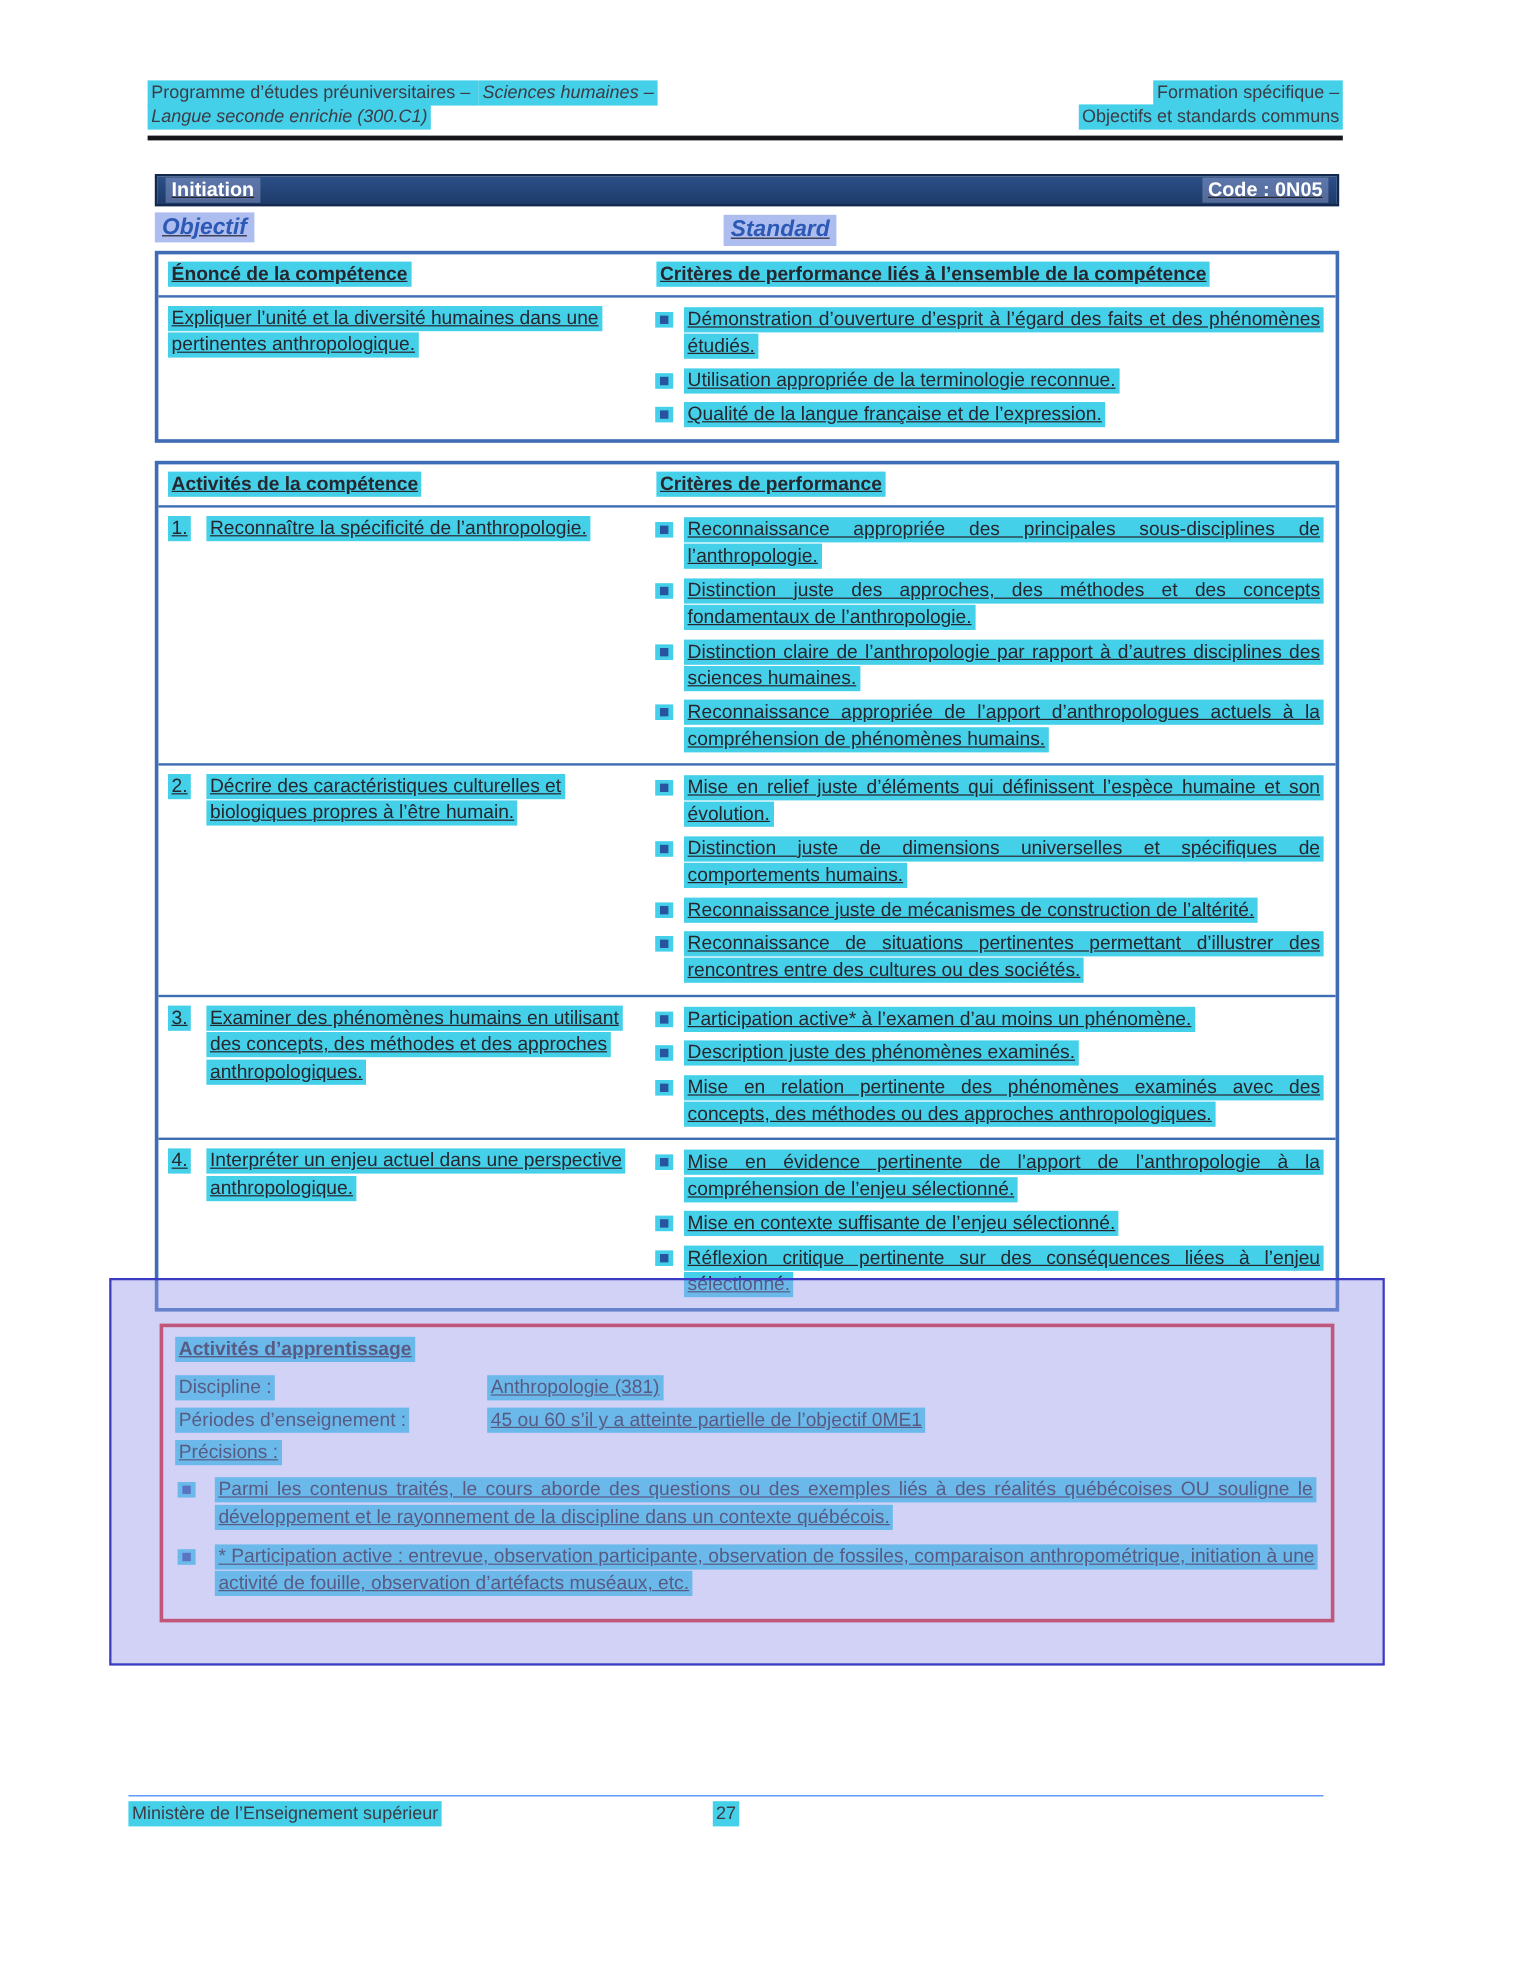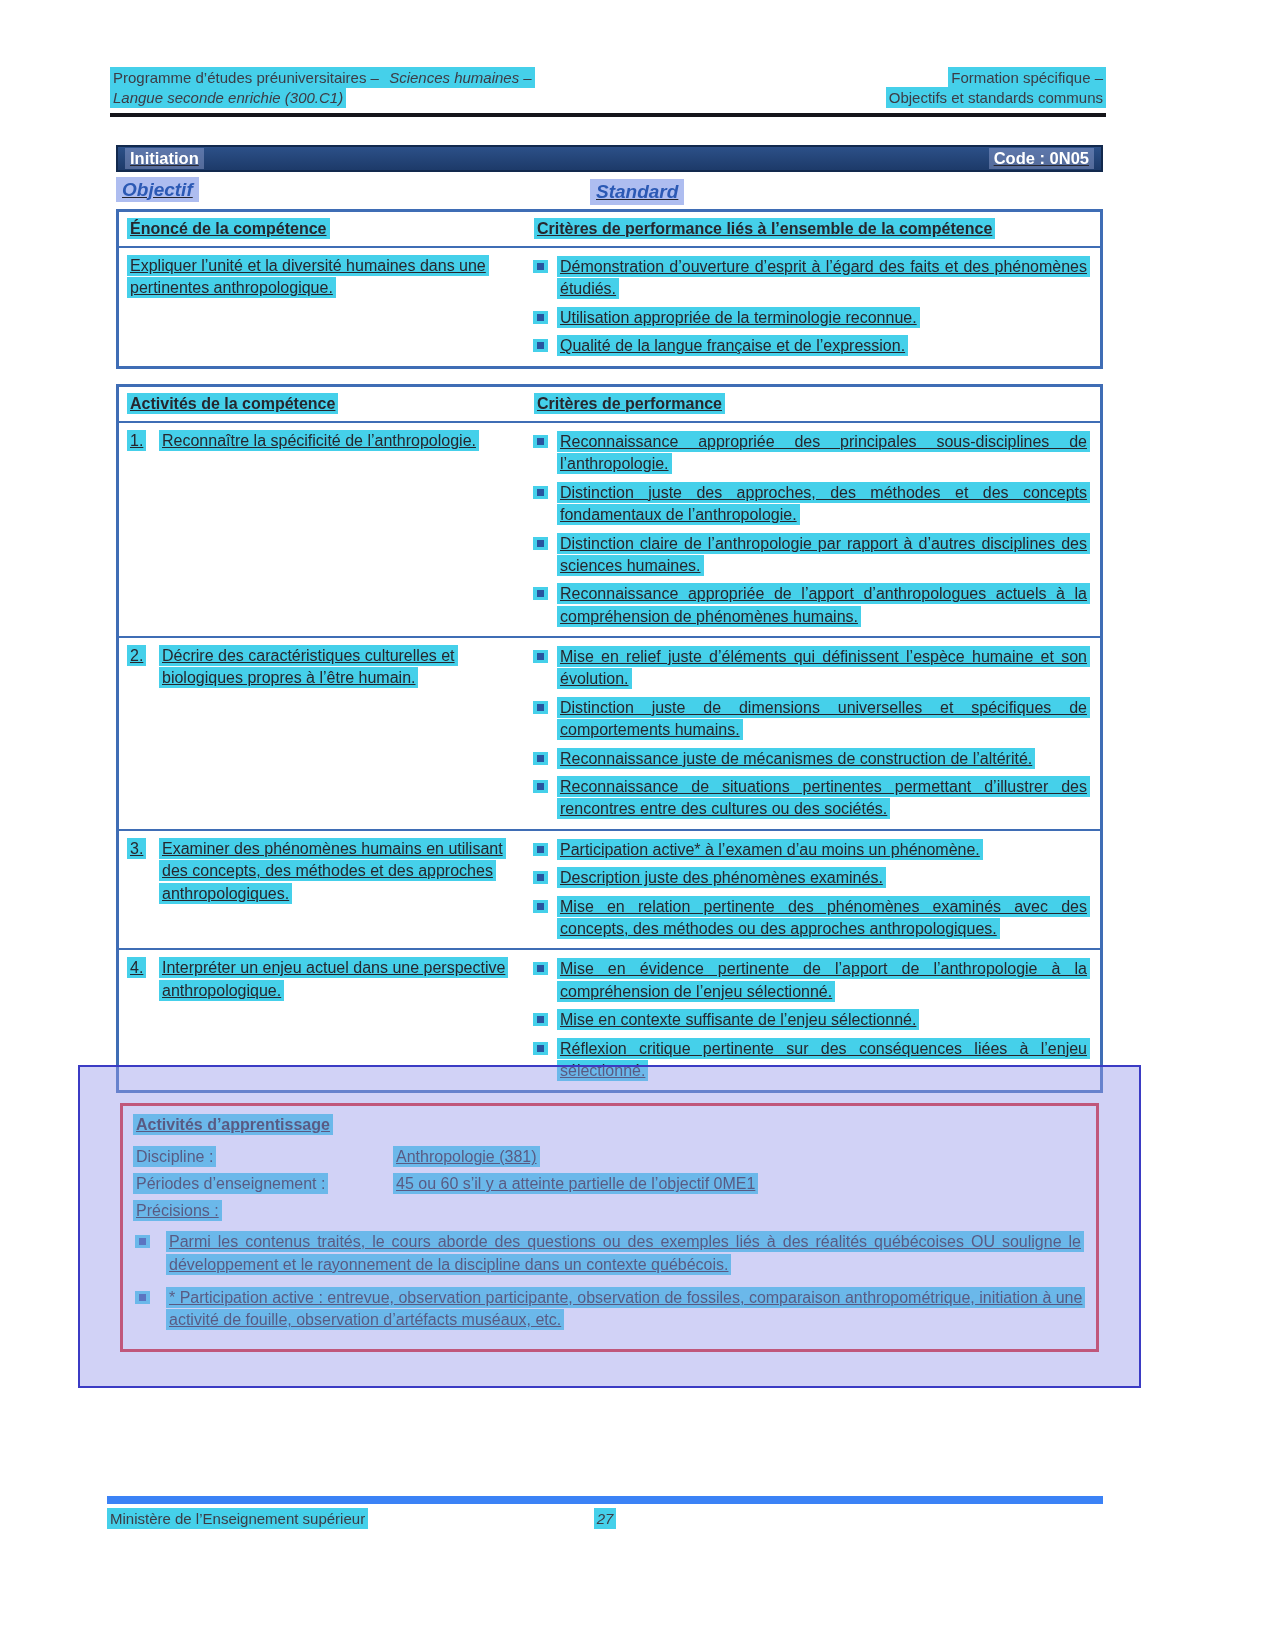--- a/index.html
+++ b/index.html
@@ -2,21 +2,21 @@
 <html><head>
 <meta charset="utf-8">
 <style>
   * { margin:0; padding:0; box-sizing:border-box; }
   html,body { background:#ffffff; }
   .page {
     position:relative; width:1275px; height:1651px; background:#ffffff;
     font-family:"Liberation Sans","DejaVu Sans",sans-serif;
     color:#26262e; overflow:hidden; font-size:16px;
   }
-  .content { position:absolute; left:110px; top:68px; width:996px; }
+  .content { position:absolute; left:123px; top:68px; width:996px; }
 
   
   .hl {
     background:#45d0ea; padding:2px 3px;
     -webkit-box-decoration-break:clone; box-decoration-break:clone;
   }
   .hl-lav { background:#aebdf0; padding:2px 6px;
     -webkit-box-decoration-break:clone; box-decoration-break:clone; }
   .it { font-style:italic; }
 
@@ -74,24 +74,24 @@
   .act-title { margin:2px 0 14px 0; }
   .act-title .hl { font-weight:bold; text-decoration:underline; }
   .act-line { margin:9px 0; }
   .labelbox { display:inline-block; width:260px; }
   .note { margin:11px 0 2px 0; }
   .note .bullet-marker { margin:4px 16px 0 2px; }
 
   
   .doc-footer {
     position:absolute; left:107px; top:1496px; width:996px;
-    border-top:8px solid #3b82f6; padding-top:6px;
+    border-top:1px solid #3b82f6; padding-top:6px;
     font-size:15px; color:#3c3c46;
   }
-  .footer-center { position:absolute; left:0; right:0; top:6px; text-align:center;font-style:italic; }
+  .footer-center { position:absolute; left:0; right:0; top:6px; text-align:center; }
 </style>
 </head>
 <body>
 
 <div class="page">
   <div class="content">
 
     <div class="doc-header">
       <div class="dh-left">
         <div><span class="hl">Programme d’études préuniversitaires – </span><span class="hl it">Sciences humaines –</span></div>

